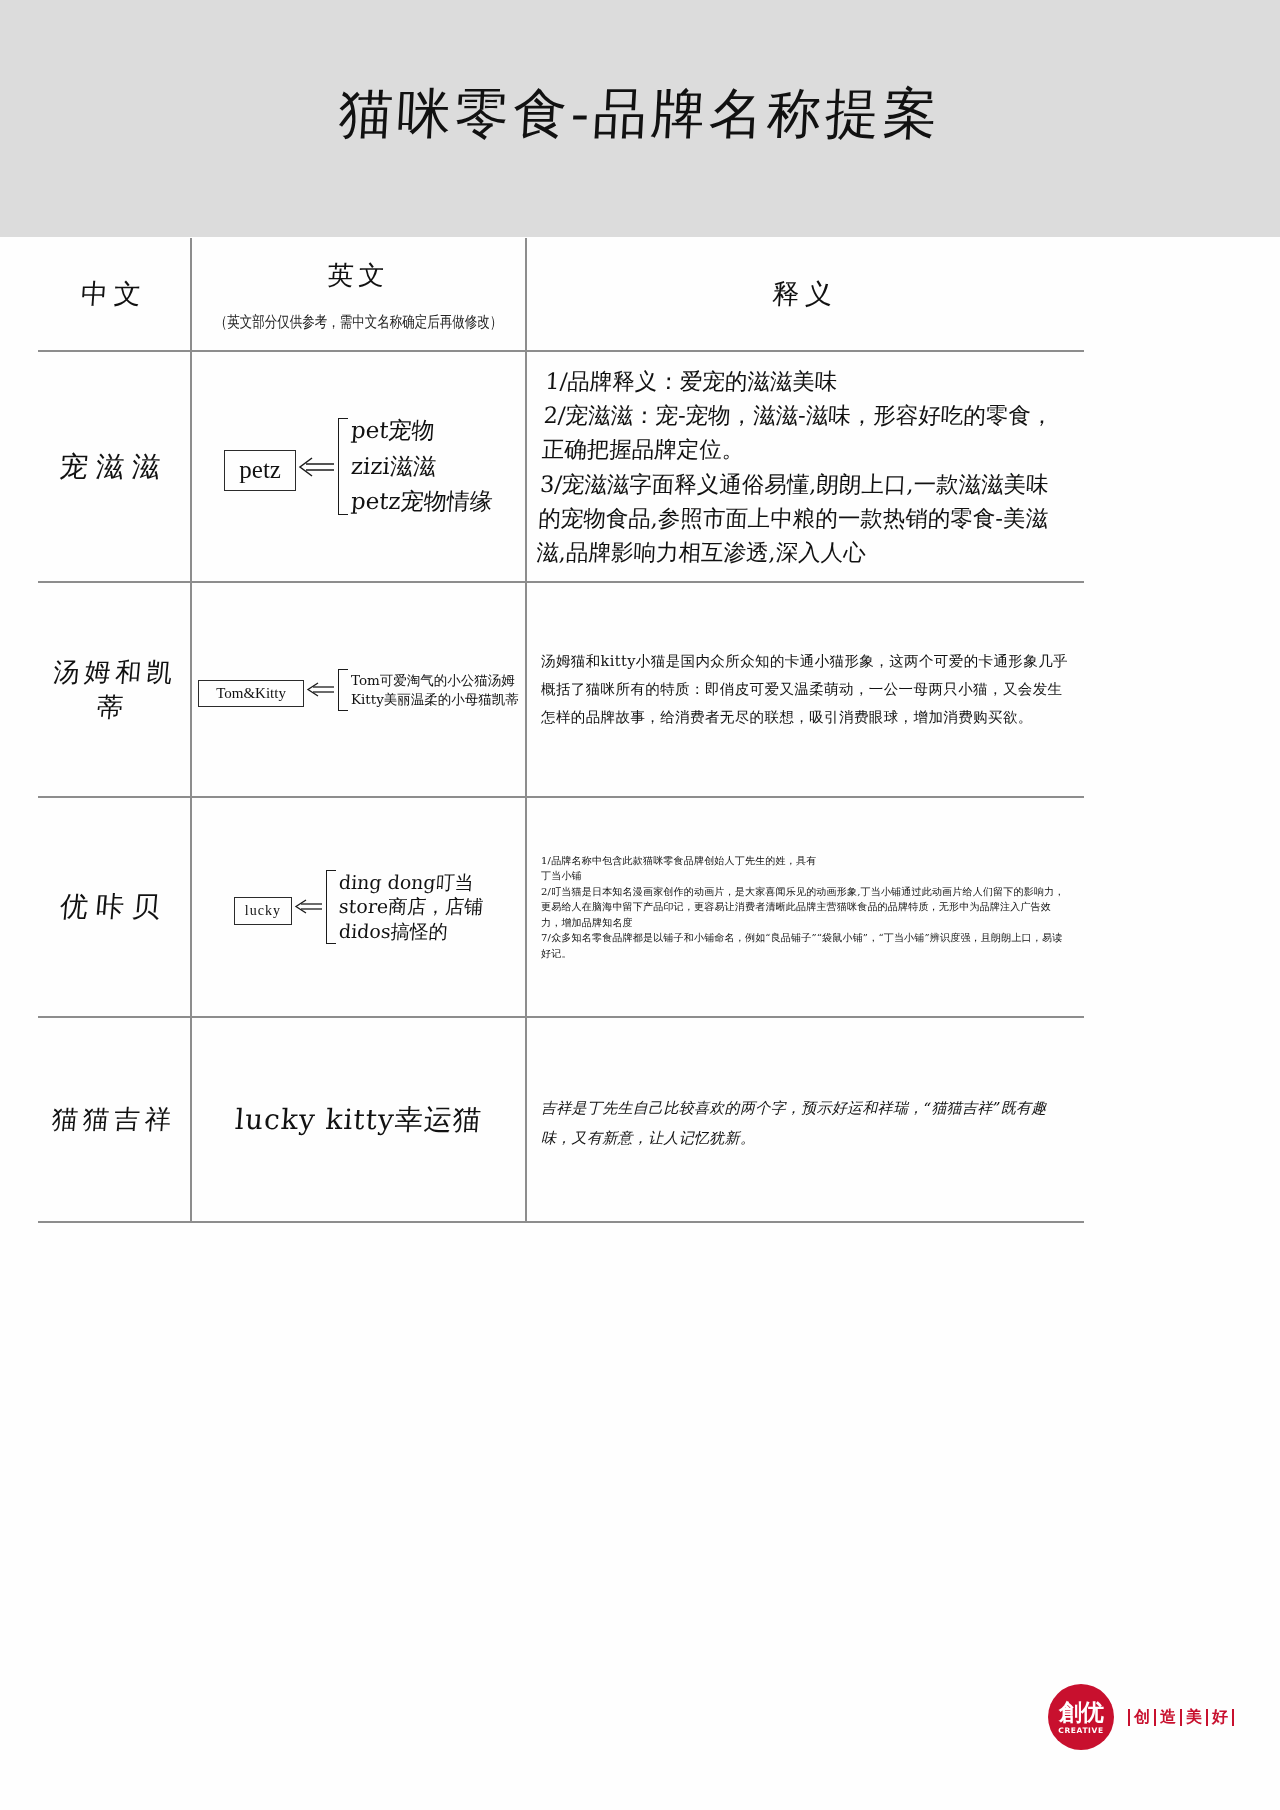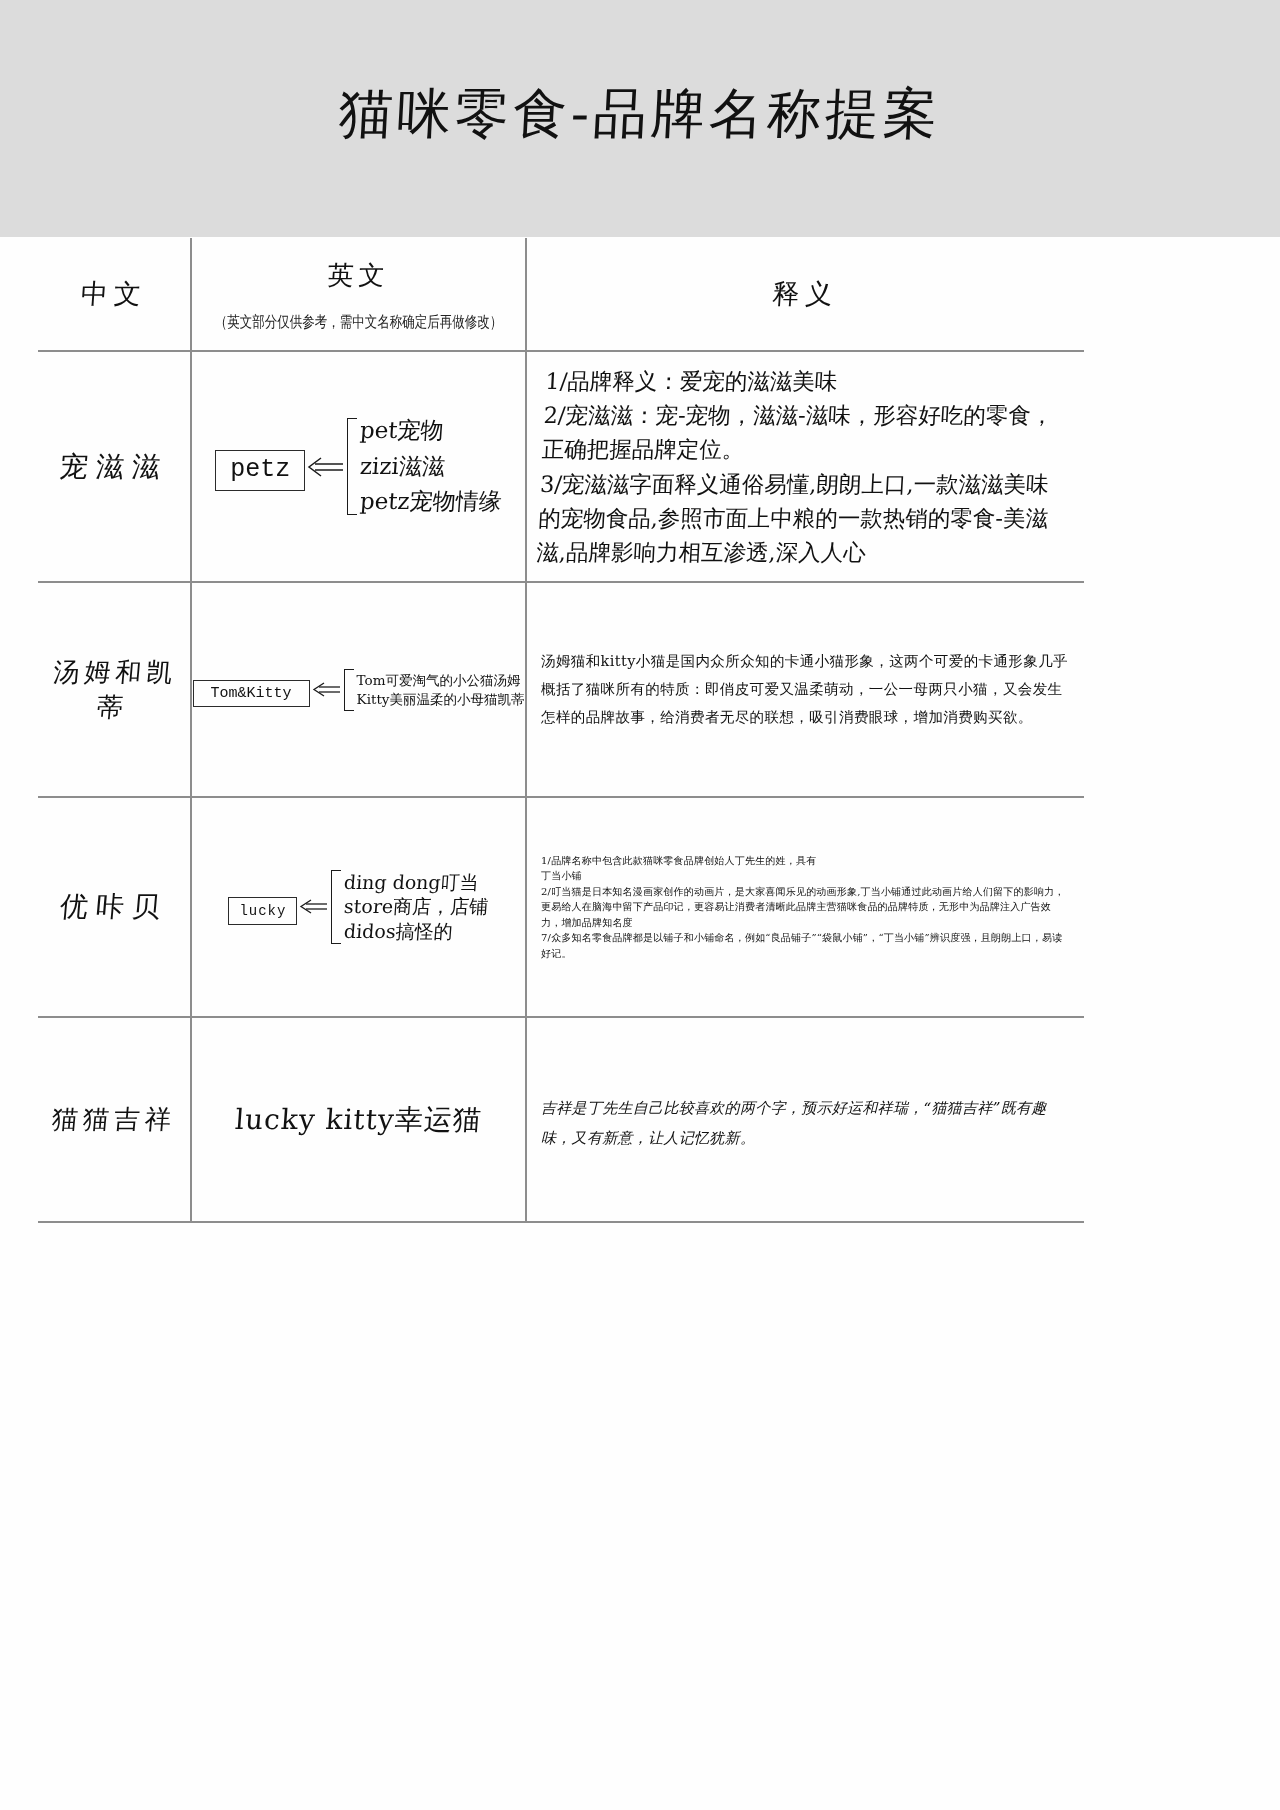--- a/index.html
+++ b/index.html
@@ -69,21 +69,21 @@
   .cn-name.small{font-size:26px;letter-spacing:5px;}
 
   
   .en-wrap{
     display:flex;align-items:center;justify-content:center;
     gap:0px;padding:10px 6px;
   }
   .en-box{
     border:1.5px solid #2b2b2b;
     padding:5px 14px;
-    font-family:Liberation Mono, monospace;
+    font-family:Liberation Serif, serif;
     font-size:25px;
     white-space:nowrap;
     line-height:1.15;
     margin-top:8px;
   }
   .en-box.sm{font-size:15px;padding:4px 17px;text-align:right;}
   .en-box.xs{font-size:14px;padding:5px 10px;letter-spacing:1px;}
 
   .arrow{
     width:38px;height:26px;flex:0 0 auto;
@@ -299,14 +299,31 @@
         <td class="c3">
           <div class="expl lucky">
             <p>吉祥是丁先生自己比较喜欢的两个字，预示好运和祥瑞，“猫猫吉祥”既有趣味，又有新意，让人记忆犹新。</p>
           </div>
         </td>
       </tr>
 
     </tbody>
   </table>
 
+  <div class="logo">
+    <div class="logo-mark">
+      <div class="lm-top">創优</div>
+      <div class="lm-bot">CREATIVE</div>
+    </div>
+    <div class="logo-words">
+      <span class="bar"></span>
+      <span>创</span>
+      <span class="bar"></span>
+      <span>造</span>
+      <span class="bar"></span>
+      <span>美</span>
+      <span class="bar"></span>
+      <span>好</span>
+      <span class="bar"></span>
+    </div>
+  </div>
 
 </div>
 
 </body></html>

